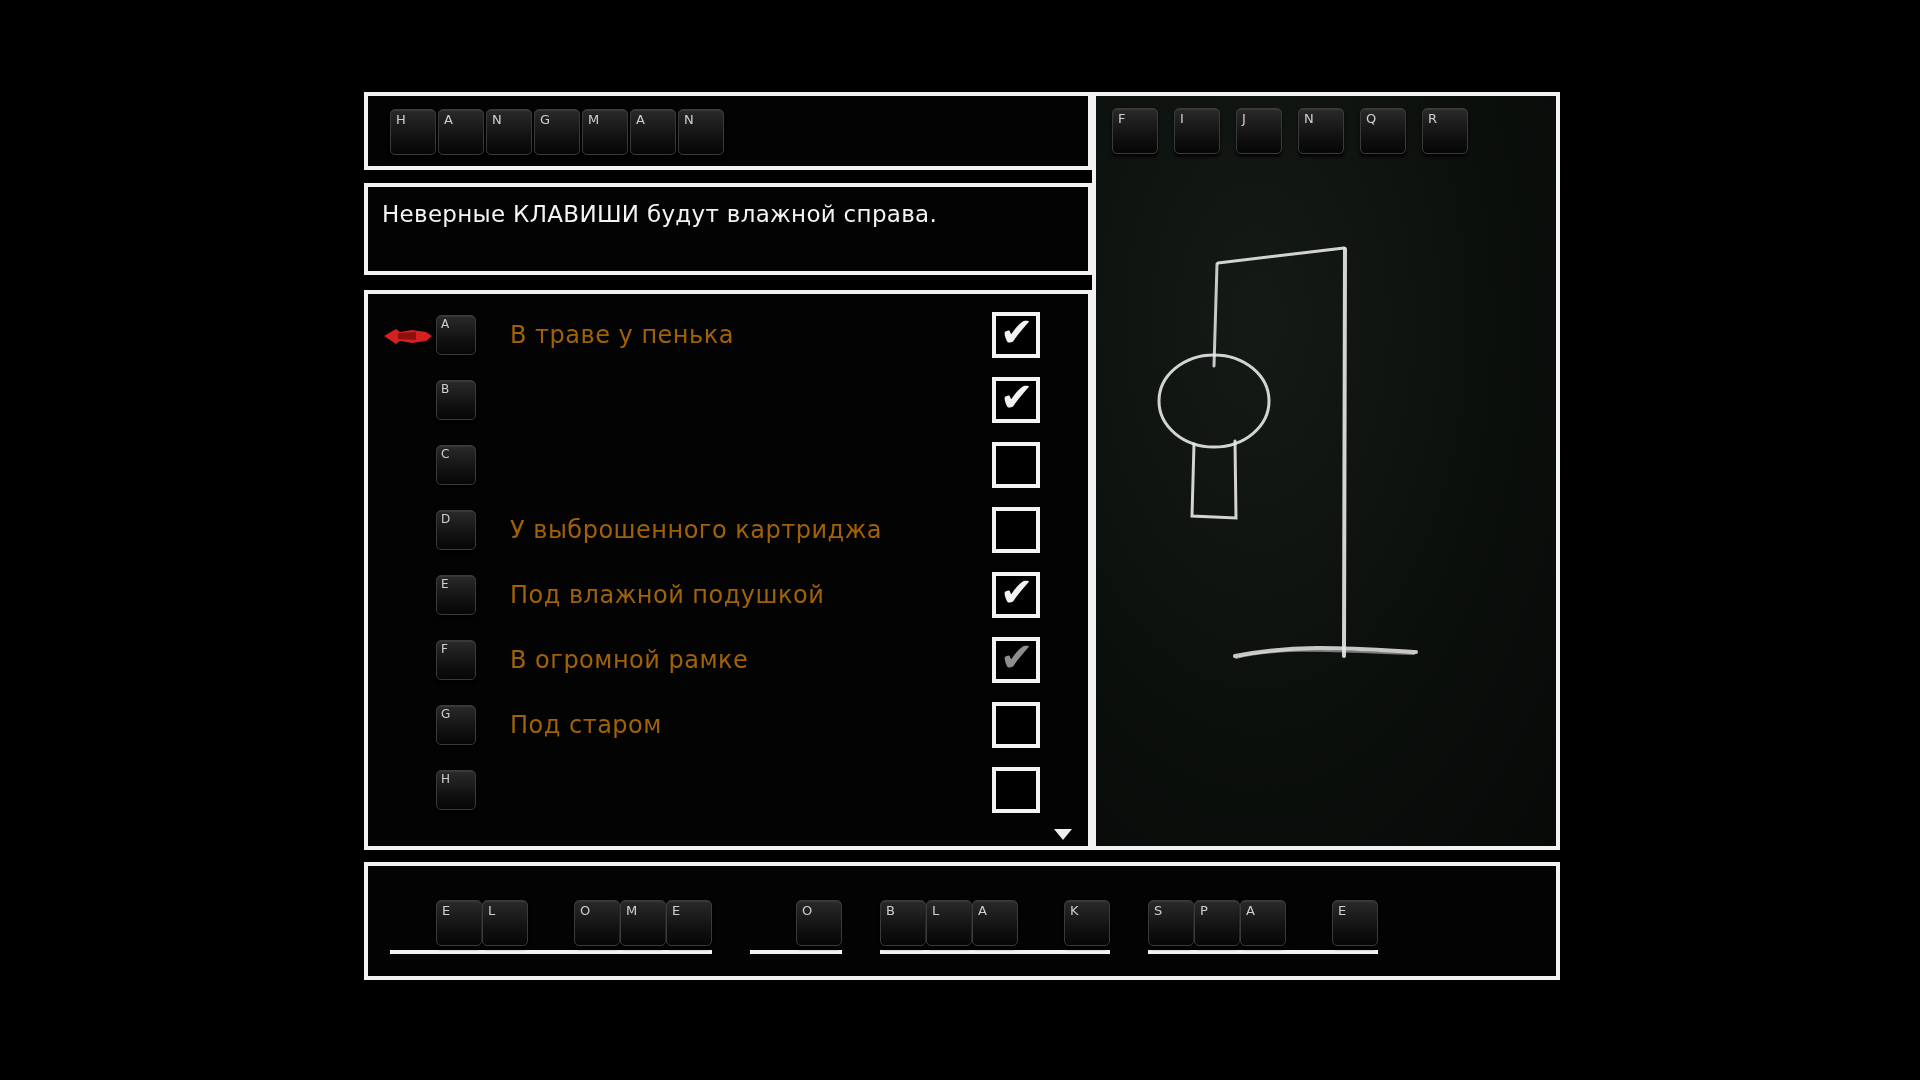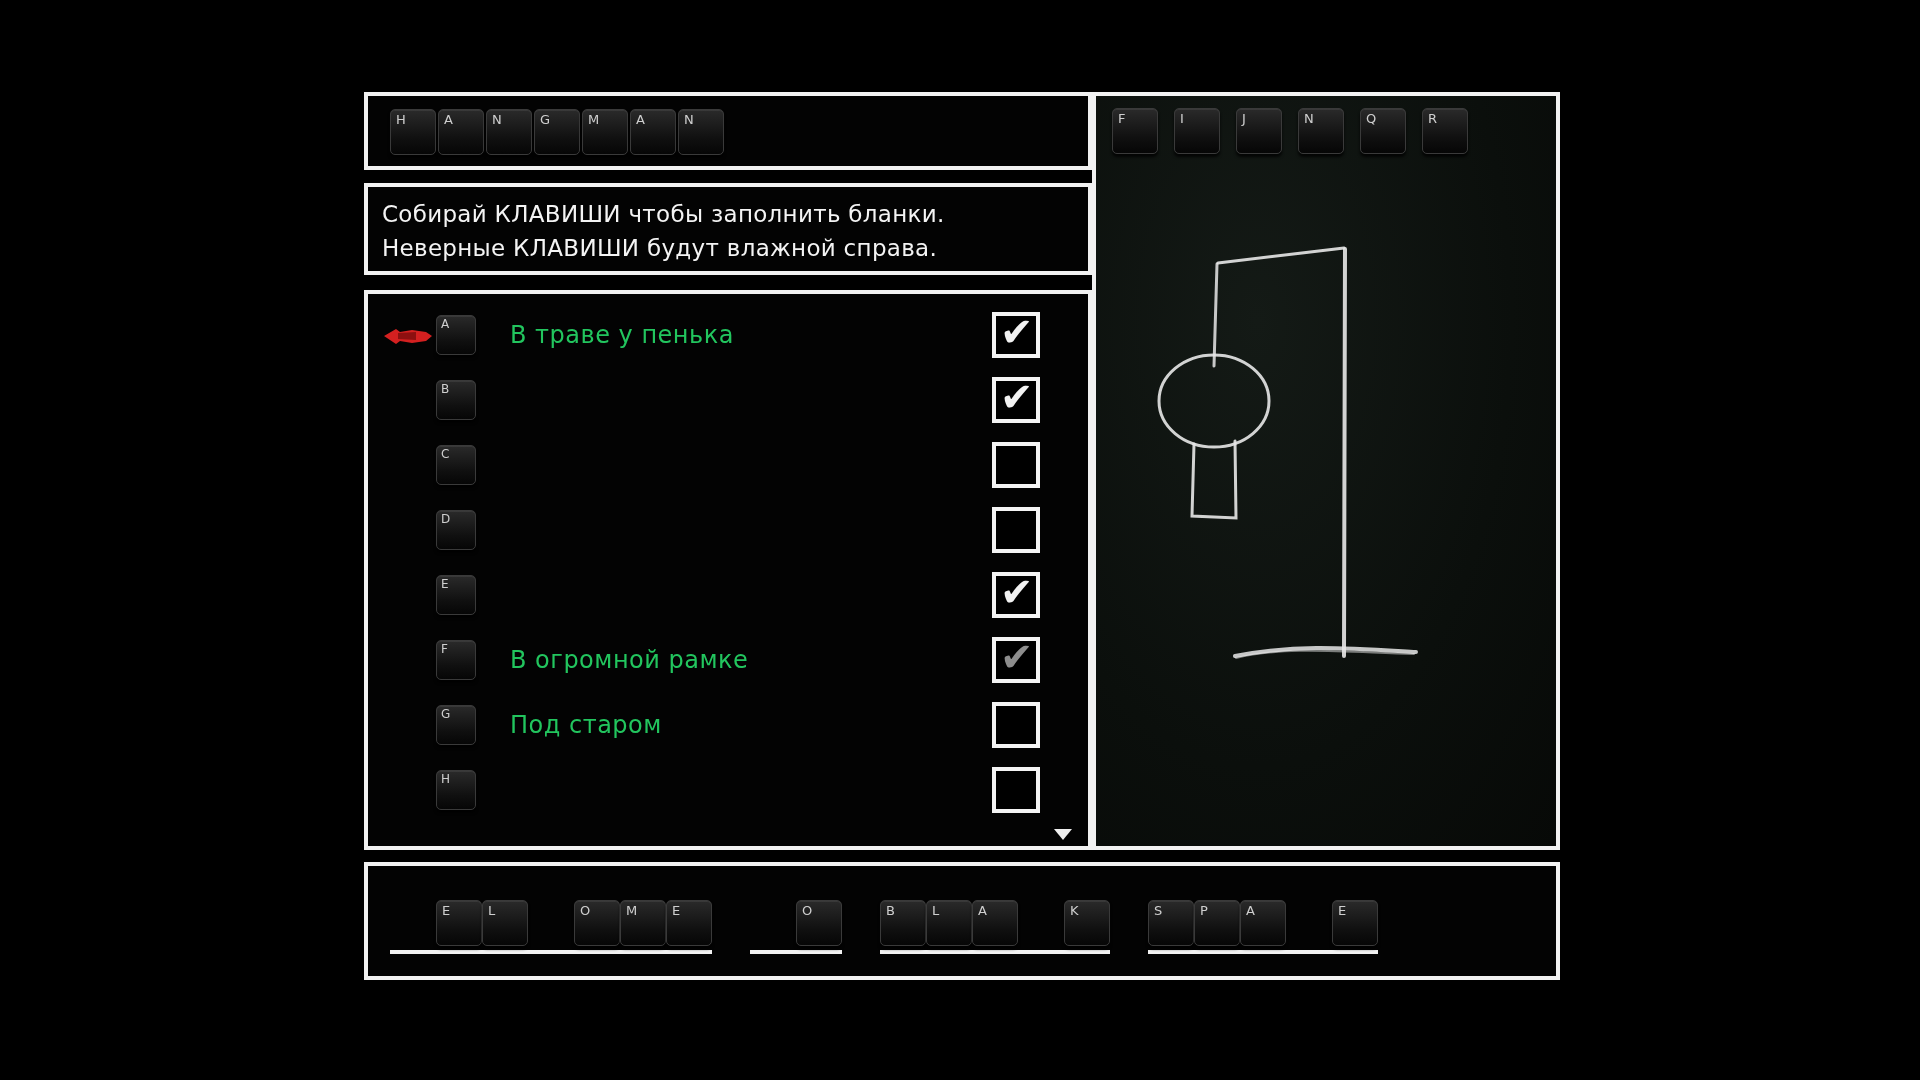--- a/index.html
+++ b/index.html
@@ -103,21 +103,21 @@
     position: absolute;
     left: 14px;
     top: 8px;
     width: 52px;
     height: 26px;
   }
   .clue-key {
     flex: 0 0 56px;
   }
   .clue-text {
-    color: #22c55e;
+    color: #a16207;
     font-size: 24px;
     letter-spacing: 0.5px;
     margin-left: 18px;
     white-space: nowrap;
     font-family: "DejaVu Sans", sans-serif;
   }
   .clue-check {
     position: absolute;
     right: 48px;
     top: 10px;
@@ -205,21 +205,20 @@
 </head>
 <body>
 
 <div id="stage">
 
   <div class="panel" id="title-panel">
     <div id="title-keys"><div class="keycap"><span class="kc-label">H</span></div><div class="keycap"><span class="kc-label">A</span></div><div class="keycap"><span class="kc-label">N</span></div><div class="keycap"><span class="kc-label">G</span></div><div class="keycap"><span class="kc-label">M</span></div><div class="keycap"><span class="kc-label">A</span></div><div class="keycap"><span class="kc-label">N</span></div></div>
   </div>
 
   <div class="panel" id="instr-panel">
-    <div class="instr-line">Собирай КЛАВИШИ чтобы заполнить бланки.</div>
     <div class="instr-line">Неверные КЛАВИШИ будут влажной справа.</div>
   </div>
 
   <div class="panel" id="list-panel">
     <div id="clue-rows">
         <div class="clue-row">
           <div class="clue-pointer">
             <svg class="hand-icon" viewBox="0 0 52 26">
               <path d="M2 13 L14 6 L18 9 L30 7 L44 9 L50 13 L44 18 L30 20 L18 18 L14 21 Z" fill="#d42020"></path>
               <path d="M16 10 L34 9 L34 17 L16 16 Z" fill="#8d1010"></path>
@@ -239,25 +238,27 @@
           </div>
         </div>
         <div class="clue-row">
           <div class="clue-pointer"></div>
           <div class="clue-key"><div class="keycap small"><span class="kc-label">C</span></div></div>
           <div class="clue-check"></div>
         </div>
         <div class="clue-row">
           <div class="clue-pointer"></div>
           <div class="clue-key"><div class="keycap small"><span class="kc-label">D</span></div></div>
+          <div class="clue-text">У выброшенного картриджа</div>
           <div class="clue-check"></div>
         </div>
         <div class="clue-row">
           <div class="clue-pointer"></div>
           <div class="clue-key"><div class="keycap small"><span class="kc-label">E</span></div></div>
+          <div class="clue-text">Под влажной подушкой</div>
           <div class="clue-check">
             <span class="tick">✔</span>
           </div>
         </div>
         <div class="clue-row">
           <div class="clue-pointer"></div>
           <div class="clue-key"><div class="keycap small"><span class="kc-label">F</span></div></div>
           <div class="clue-text">В огромной рамке</div>
           <div class="clue-check dim">
             <span class="tick">✔</span>

